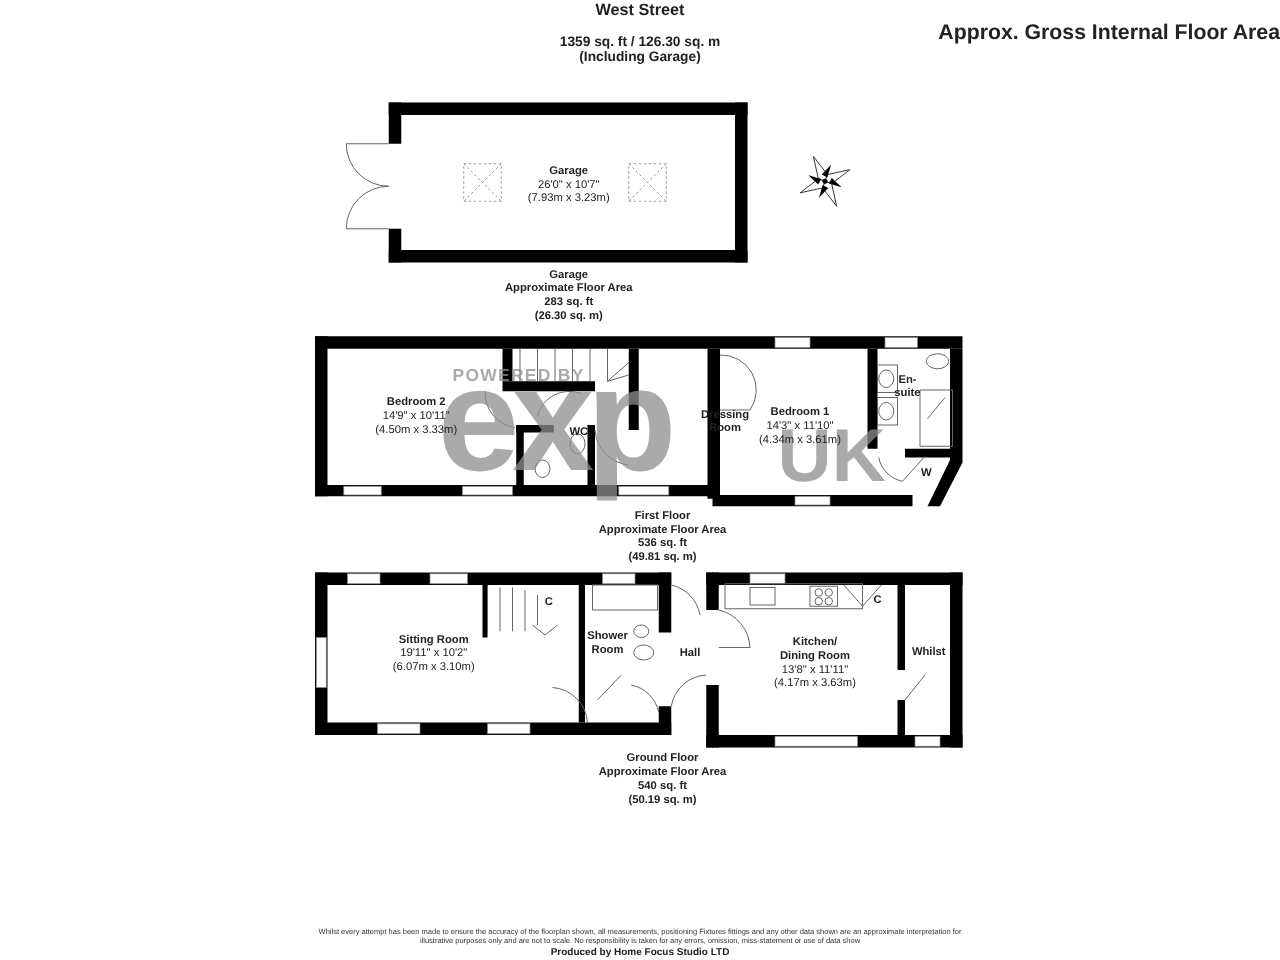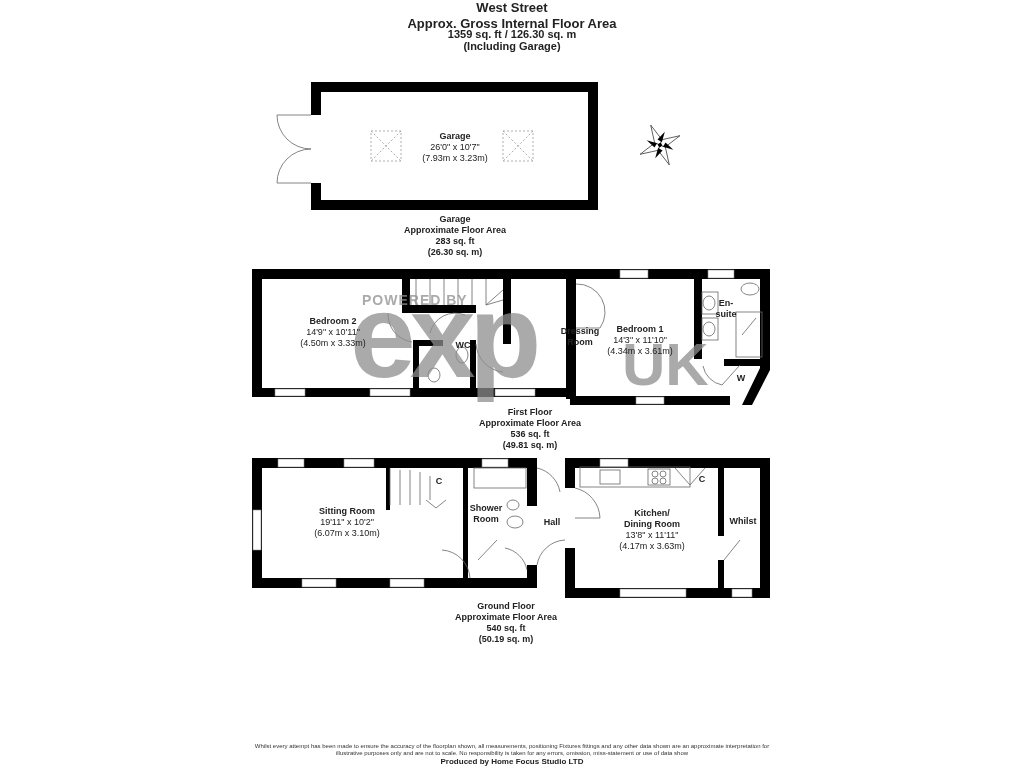--- a/index.html
+++ b/index.html
@@ -1,19 +1,19 @@
 <!DOCTYPE html>
 <html><head>
 <meta charset="utf-8">
 <style>
   html,body{margin:0;padding:0;background:#ffffff;}
   body{width:1024px;height:768px;position:relative;overflow:hidden;font-family:"Liberation Sans",sans-serif;color:#222;}
   .hdr{position:absolute;left:0;width:1024px;text-align:center;font-weight:bold;}
   .t1{top:0;font-size:13px;}
-  .t2{top:16px;font-size:13px;}
+  .t2{top:16px;font-size:17px;text-align:right;}
   .t3{top:28px;font-size:11px;}
   .t4{top:40px;font-size:11px;}
   svg{position:absolute;left:0;top:0;}
   .lbl{position:absolute;text-align:center;font-size:9px;line-height:11px;color:#222;}
   .lbl b{display:block;font-weight:bold;}
   .area{position:absolute;text-align:center;font-size:9px;line-height:11px;font-weight:bold;color:#222;}
   .foot{position:absolute;left:0;width:1024px;text-align:center;font-size:6px;line-height:7px;color:#333;}
   .foot2{position:absolute;left:0;width:1024px;text-align:center;font-size:8px;font-weight:bold;color:#222;}
   .wm{position:absolute;color:#8e8e8e;opacity:.75;font-weight:bold;}
 </style>
@@ -222,21 +222,21 @@
   <b>Dining Room</b>
   <span>13'8" x 11'11"</span><br>
   <span>(4.17m x 3.63m)</span>
 </div>
 <div class="lbl" style="left:696px;top:474px;width:12px;">
   <b>C</b>
 </div>
 <div class="lbl" style="left:726px;top:516px;width:34px;">
   <b>Whilst</b>
 </div>
-<div class="area" style="left:431px;top:601px;width:150px;">
+<div class="area" style="left:455px;top:601px;width:150px;">
   <div>Ground Floor</div>
   <div>Approximate Floor Area</div>
   <div>540 sq. ft</div>
   <div>(50.19 sq. m)</div>
 </div>
 
 <div class="foot" style="top:743px;">Whilst every attempt has been made to ensure the accuracy of the floorplan shown, all measurements, positioning Fixtures fittings and any other data shown are an approximate interpretation for</div>
 <div class="foot" style="top:750px;">illustrative purposes only  and are not to scale. No responsibility is taken for any errors, omission, miss-statement or use of data show</div>
 <div class="foot2" style="top:757px;">Produced by Home Focus Studio LTD</div>
 

